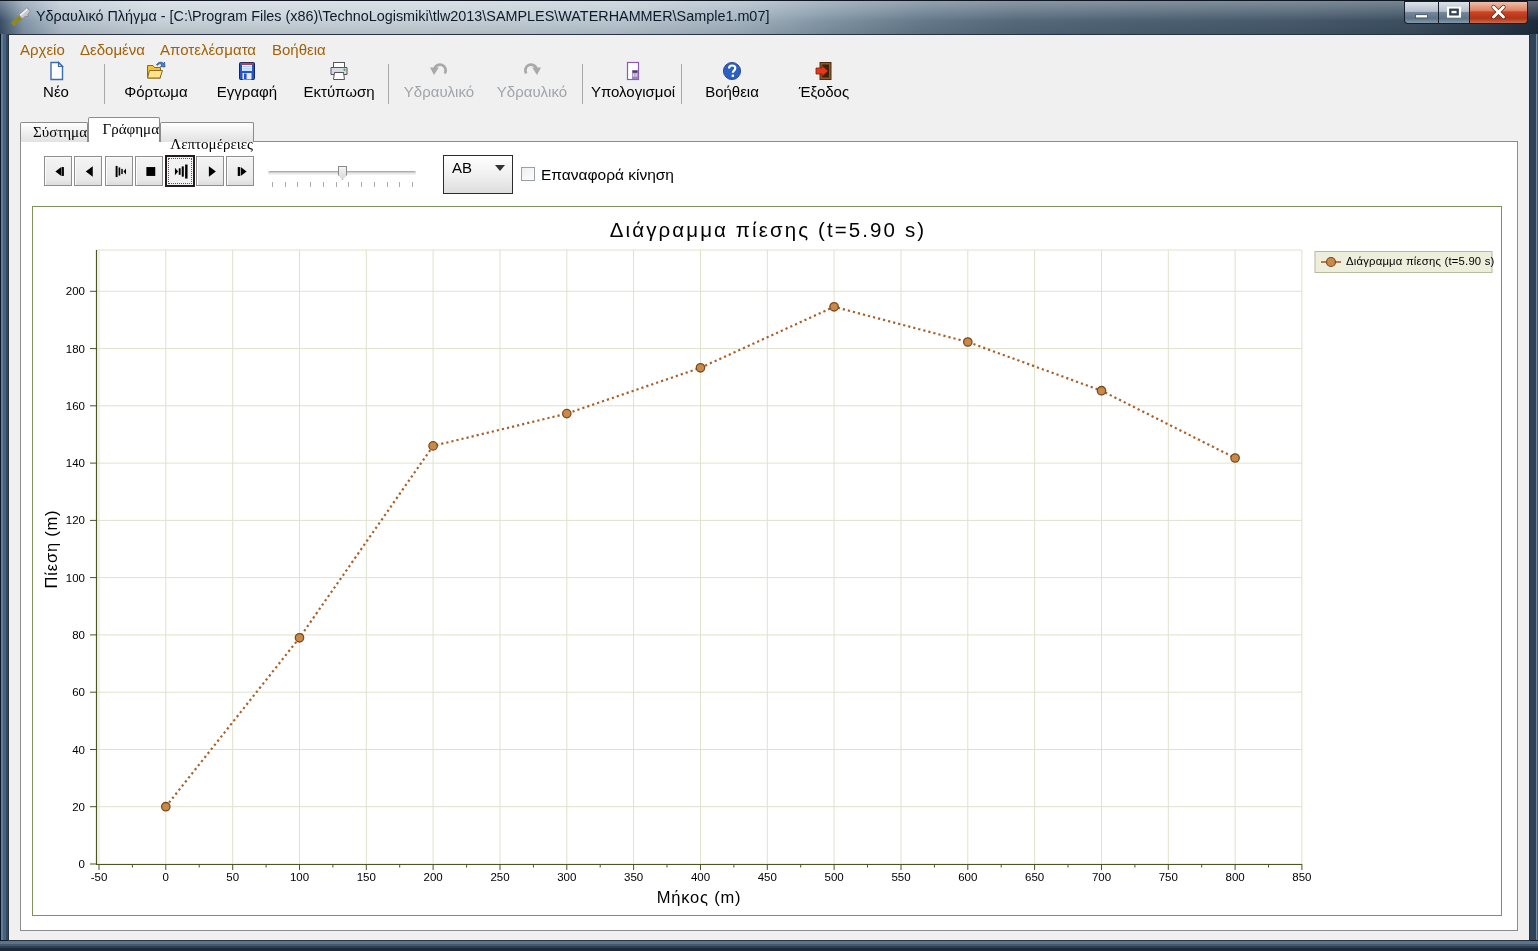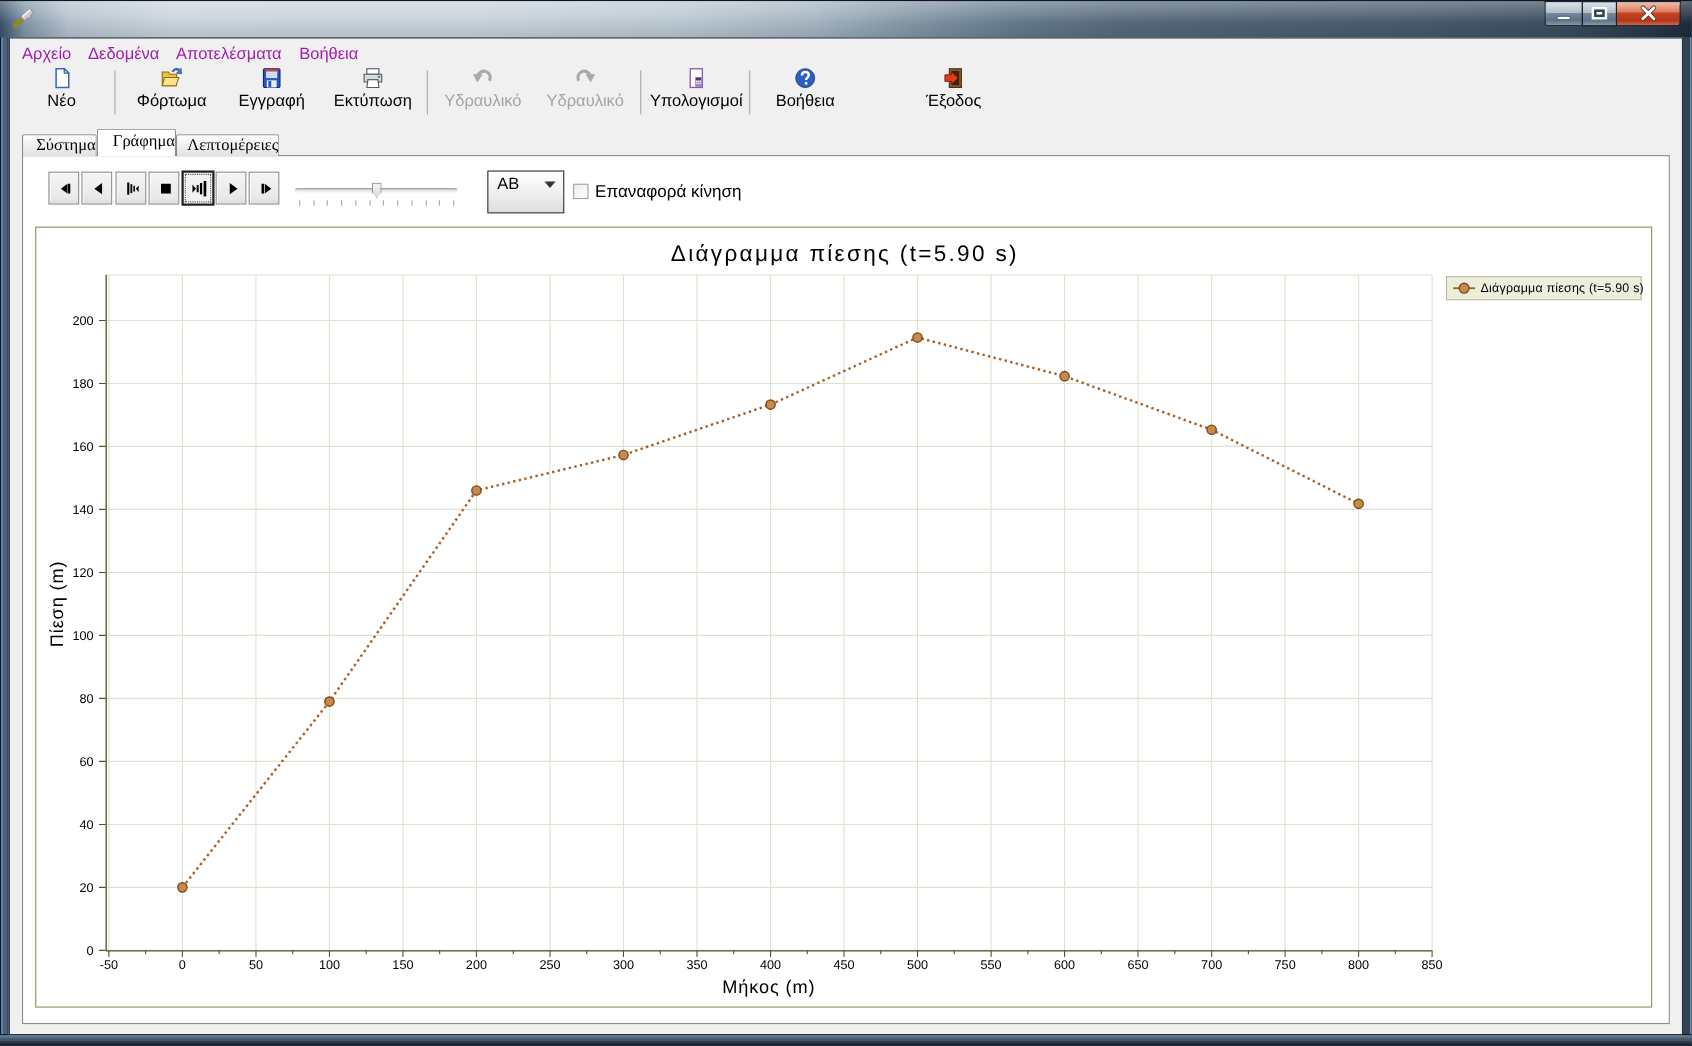--- a/index.html
+++ b/index.html
@@ -18,21 +18,21 @@
   background:linear-gradient(to bottom, #dde3e8 0, #b2bec9 45%, #77899b 48%, #5d7389 78%, #8799a9 100%); }
 #btn-min { width:34px; border-right:none; border-radius:0 0 0 4px; }
 #btn-max { width:32px; }
 #btn-close { width:58px; border-left:none; border-radius:0 0 4px 0;
   background:linear-gradient(to bottom, #efc0ac 0, #dd8163 40%, #ca4424 48%, #b03618 78%, #cd6a47 100%); }
 .wglyph { position:absolute; left:0; top:0; width:100%; height:100%; }
 
 #client { position:absolute; left:8px; top:34px; width:1522px; height:907px;
   background:#f0f0f0; border:1px solid #27333f; }
 
-#menubar { position:absolute; left:0; top:3px; height:22px; width:100%; font-size:15px; color:#a21caf; }
+#menubar { position:absolute; left:0; top:3px; height:22px; width:100%; font-size:15px; color:#a16207; }
 .mitem { position:absolute; top:3px; }
 
 #toolbar { position:absolute; left:0; top:25px; height:52px; width:100%; }
 .titem { position:absolute; text-align:center; font-size:15px; color:#000; }
 .titem .lbl { margin-top:1px; white-space:nowrap; }
 .titem.dis { color:#a0a5aa; }
 .tsep { position:absolute; top:4px; height:40px; width:1px; background:#a8a8a8; }
 
 .tab { position:absolute; font-size:15px; color:#000; text-align:right;
   border:1px solid #8c8c8c; border-bottom:none; border-radius:2px 2px 0 0;
@@ -73,20 +73,21 @@
 <div id="win">
   <div id="titlebar">
     <div id="tbhi"></div>
     <svg id="hammer" width="24" height="24" viewBox="0 0 24 24">
       <rect x="1.5" y="11.2" width="16" height="4.6" rx="0.8" fill="#8f8a1e" transform="rotate(-42 9 13.5)"></rect>
       <g transform="rotate(-42 16 7)">
         <path d="M10.5 4.2 L21 4.2 L21 9.6 L17.5 9.6 L16 11.8 L14 9.6 L10.5 9.6 C9.6 8 9.6 5.8 10.5 4.2 Z" fill="#c9c9cf" stroke="#84848c" stroke-width="0.7"></path>
         <path d="M11 4.8 L20.3 4.8 L20.3 6.4 L11 6.4 Z" fill="#efeff4"></path>
       </g>
     </svg>
+    <div id="title-text">Υδραυλικό Πλήγμα - [C:\Program Files (x86)\TechnoLogismiki\tlw2013\SAMPLES\WATERHAMMER\Sample1.m07]</div>
     <div id="winbtns">
       <div class="wbtn" id="btn-min">
           <svg class="wglyph" viewBox="0 0 34 23">
             <rect x="10.5" y="14" width="13" height="3.4" fill="#ffffff" stroke="#2b3a49" stroke-width="0.7"></rect>
           </svg>
         </div>
       <div class="wbtn" id="btn-max">
           <svg class="wglyph" viewBox="0 0 32 23">
             <rect x="8.6" y="5.2" width="14.8" height="11.6" fill="#31424f"></rect>
             <rect x="9.5" y="6" width="13" height="10" fill="none" stroke="#ffffff" stroke-width="2.4"></rect>
@@ -207,34 +208,34 @@
           <div class="ic">
             <svg width="22" height="22" viewBox="0 0 22 22" style="display:block;margin:0 auto;">
               <circle cx="11" cy="11" r="8.6" fill="#2b5fc0"></circle>
               <circle cx="11" cy="11" r="8.6" fill="none" stroke="#1a3a78" stroke-width="0.8"></circle>
               <path d="M8 8.6 C8 4.5 14.4 4.6 14.3 8.2 C14.2 10.6 11.8 10.6 11.8 12.8" fill="none" stroke="#ffffff" stroke-width="2.2"></path>
               <rect x="10.7" y="14.6" width="2.3" height="2.3" fill="#ffffff"></rect>
             </svg>
           </div>
           <div class="lbl">Βοήθεια</div>
         </div>
-      <div class="titem" style="left:786px;width:58px;margin-left:43px;" id="ti-exit">
+      <div class="titem" style="left:786px;width:58px;" id="ti-exit">
           <div class="ic">
             <svg width="22" height="22" viewBox="0 0 22 22" style="display:block;margin:0 auto;">
               <rect x="7" y="2.5" width="11" height="17" fill="#8a5a28" stroke="#4e2e10" stroke-width="1"></rect>
               <rect x="9" y="4.5" width="7" height="13" fill="#3c2410"></rect>
               <path d="M3 8 L9 8 L9 5.5 L15 11 L9 16.5 L9 14 L3 14 Z" fill="#e23a1a" stroke="#7e1c08" stroke-width="0.8"></path>
             </svg>
           </div>
           <div class="lbl">Έξοδος</div>
         </div>
     </div>
     <div class="tab" style="left:11px;top:87px;width:68px;height:20px;padding-top:1px;z-index:1;">Σύστημα</div>
     <div class="tab" id="tab-active" style="left:79px;top:82px;width:72px;height:25px;padding-top:3px;">Γράφημα</div>
-    <div class="tab" style="left:151px;top:87px;width:94px;height:20px;padding-top:1px;z-index:1;">Λεπτομέρειες</div>
+    <div class="tab" style="left:151px;top:87px;width:94px;height:20px;padding-top:13px;z-index:1;">Λεπτομέρειες</div>
     <div id="page">
       <div id="pbtns">
           <div class="pbtn" style="left:0.0px;">
             <svg width="28" height="30" viewBox="0 0 28 30">
               <g transform="translate(14.3,14.5) scale(0.74) translate(-14.3,-14.5)">
                 <polygon points="9,14.5 17,8.5 17,20.5" fill="#000"></polygon>
                 <rect x="17.5" y="8.5" width="3" height="12" fill="#000"></rect>
               </g>
             </svg>
           </div>

